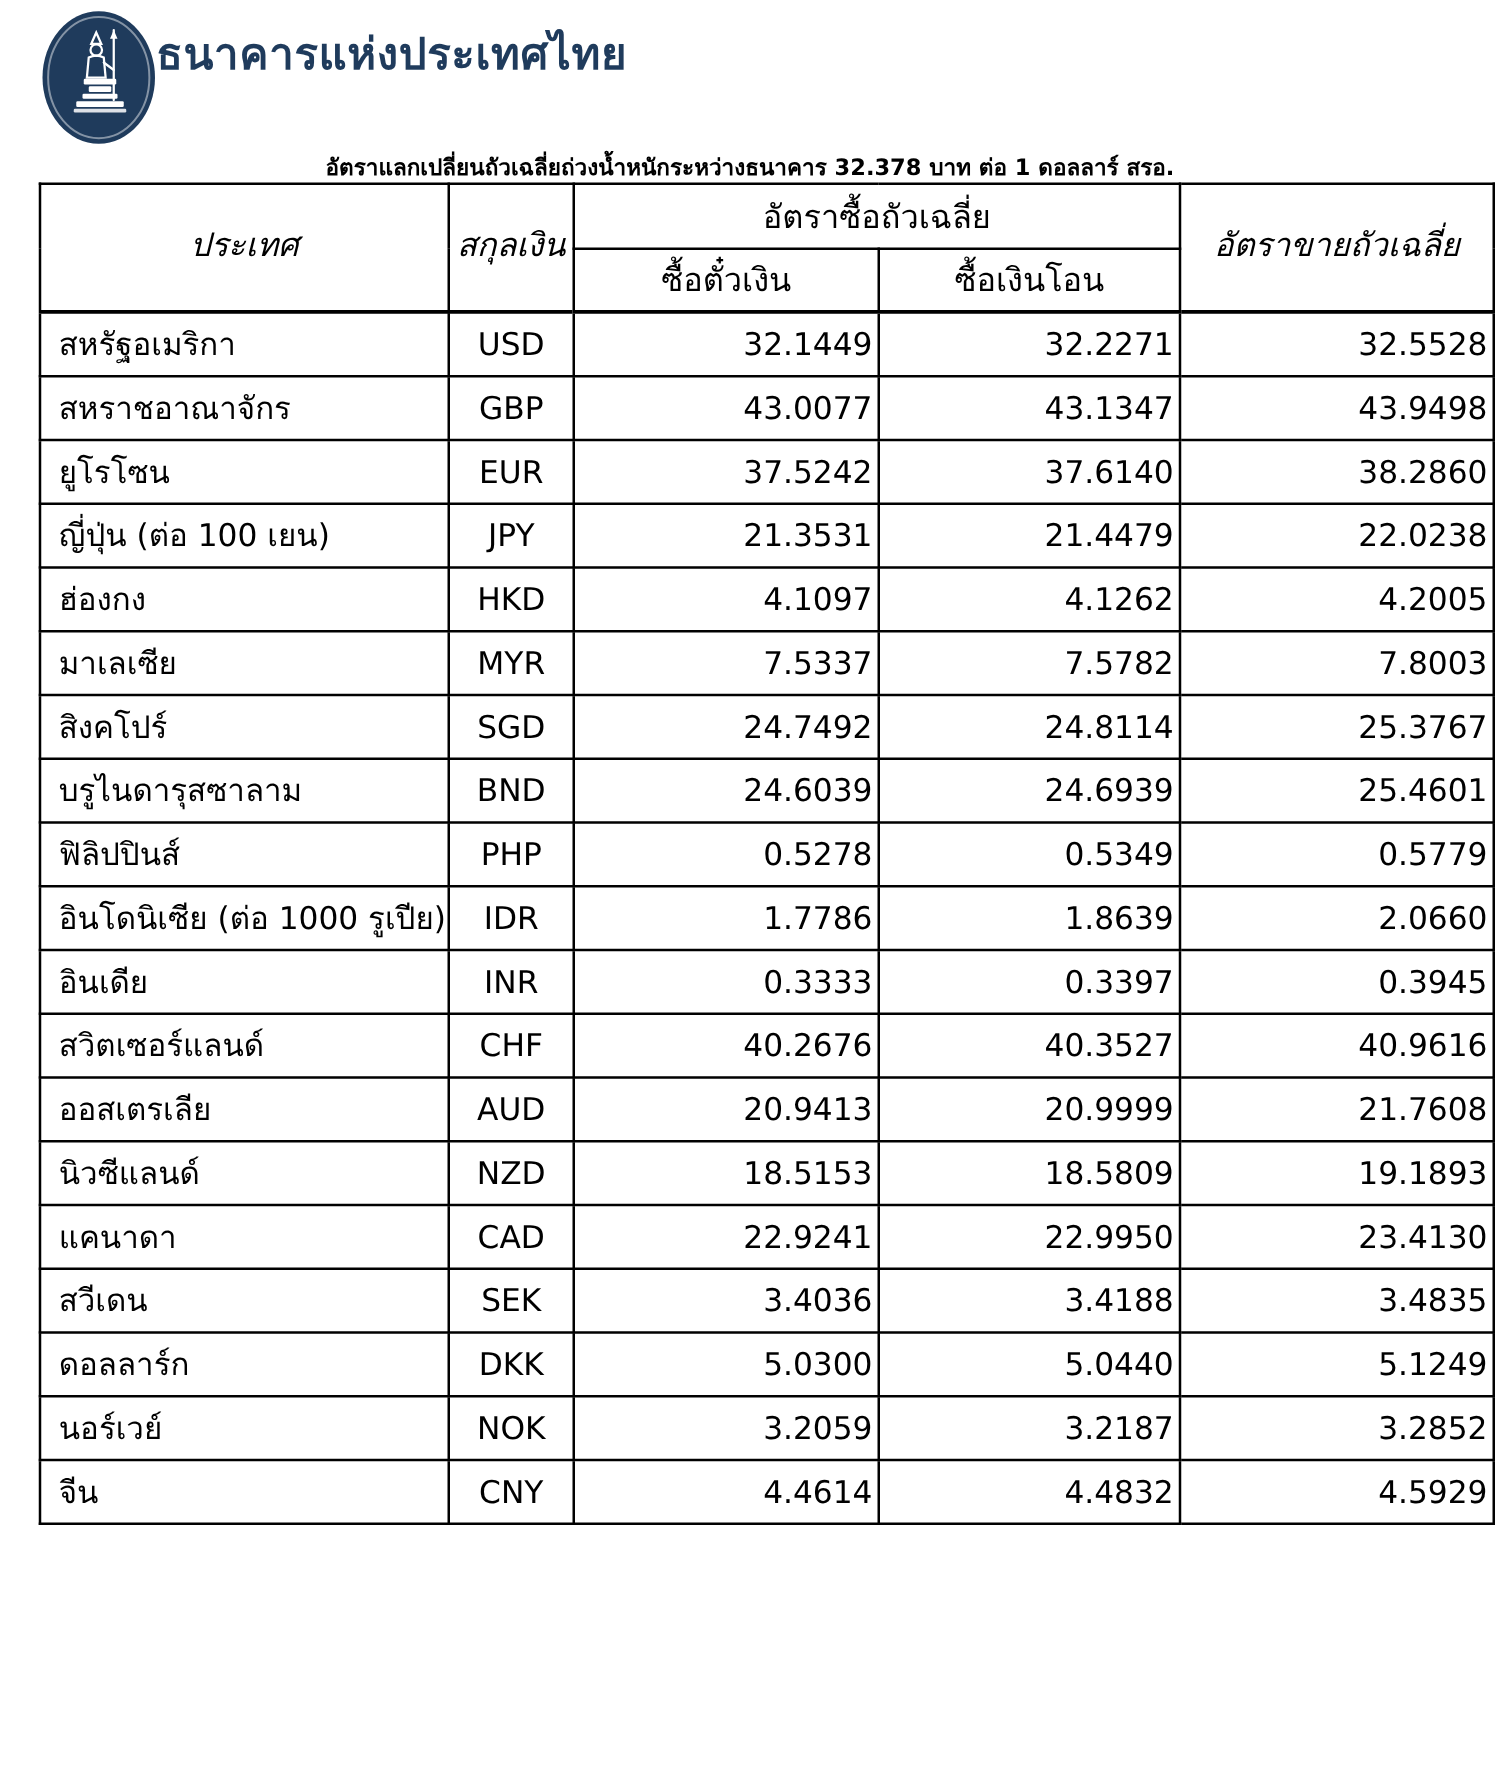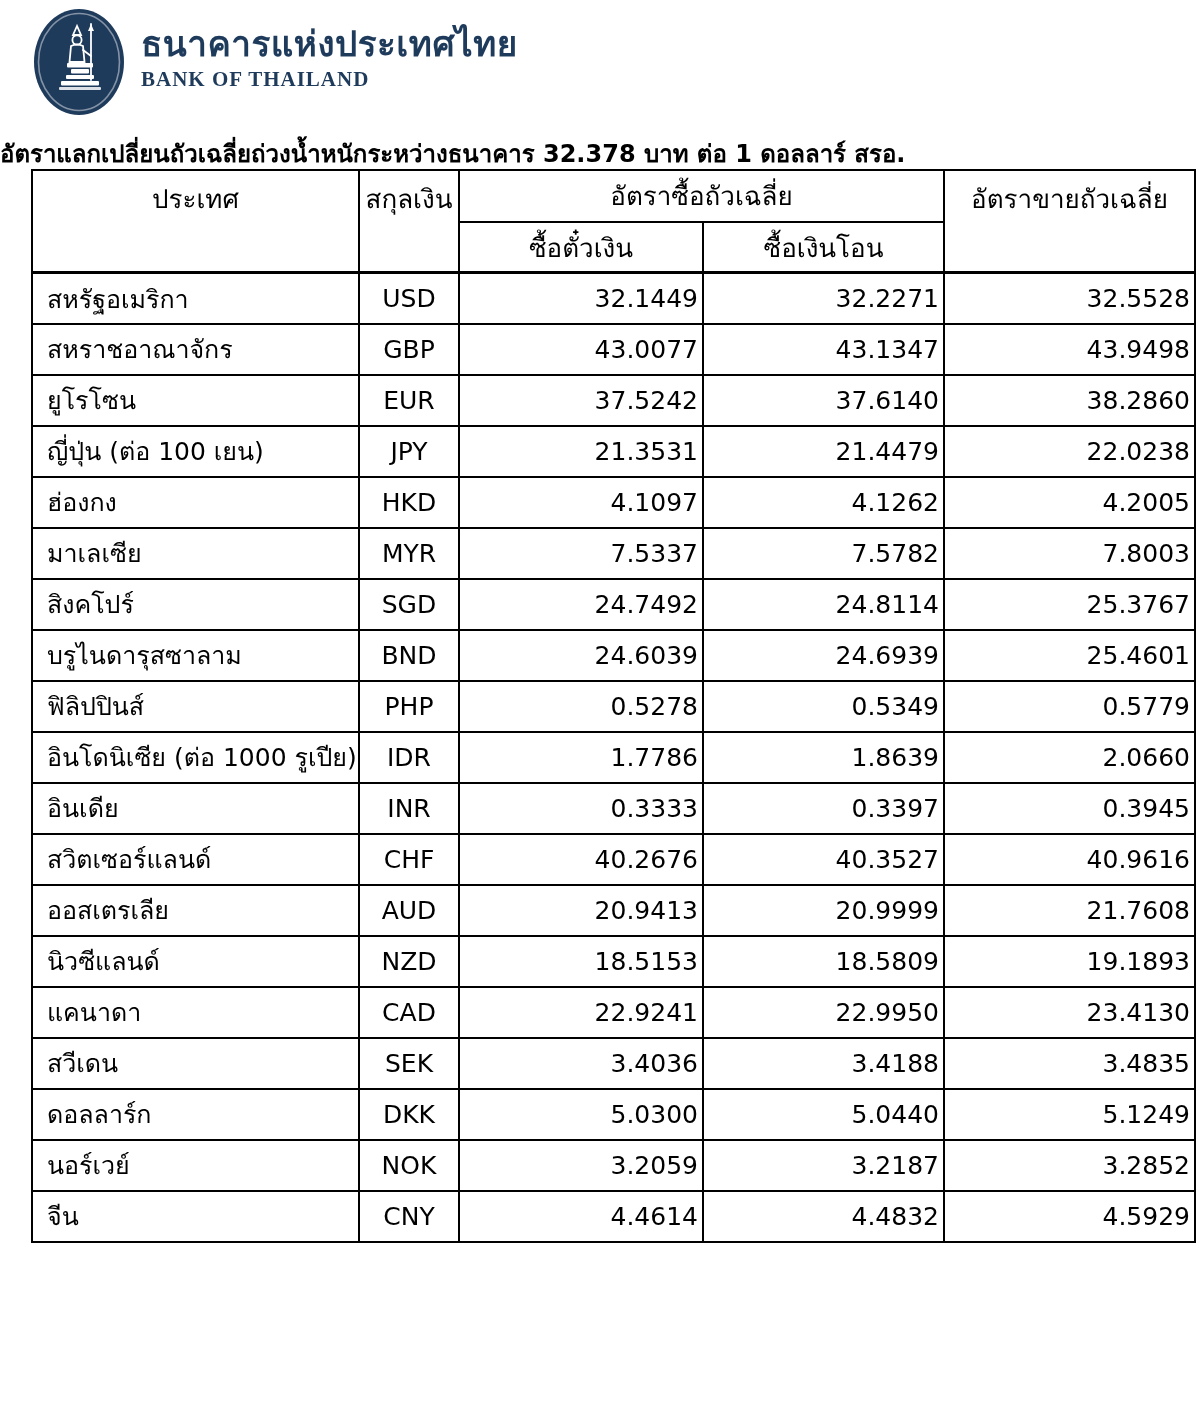--- a/index.html
+++ b/index.html
@@ -15,21 +15,21 @@
     width: 1200px;
     min-height: 1418px;
     background: #ffffff;
     padding: 8px 0 10px 0;
   }
 
   
   .brand-header {
     display: flex;
     align-items: flex-start;
-    gap: 16px;
+    gap: 0;
     margin-left: 33px;
     height: 116px;
   }
   .brand-logo { width: 92px; height: 108px; flex: 0 0 auto; }
   .brand-text { padding-top: 18px; }
   .brand-name-th {
     font-size: 35px;
     font-weight: bold;
     color: var(--brand);
     line-height: 1.05;
@@ -46,23 +46,23 @@
 
   
   .doc-title {
     margin-top: 26px;
     text-align: center;
     font-size: 33px;
     font-weight: bold;
     line-height: 1.2;
   }
   .doc-subtitle {
-    margin-top: 16px;
-    text-align: left;
-    font-size: 24px;
+    margin-top: 0;
+    text-align: center;
+    font-size: 18px;
     font-weight: bold;
     line-height: 1.2;
   }
   .doc-note {
     margin: 16px 0 13px 33px;
     text-align: left;
     font-size: 25px;
     font-weight: normal;
     line-height: 1.2;
   }
@@ -78,21 +78,22 @@
     border: 2px solid var(--line);
   }
   table.rates th {
     font-weight: normal;
     font-size: 26px;
   }
   thead .group-head th { height: 52px; }
   thead .sub-head th   { height: 51px; }
   thead th.span-top {
     vertical-align: top;
-    padding-top: 7px;
+    padding-top: 27px;
+    font-style: italic;
   }
   th.buy-group { border-bottom-width: 3px; }
   thead { border-bottom: 3px solid var(--line); }
   thead .sub-head th { border-bottom-width: 3px; }
 
   tbody td {
     height: 51px;
     font-size: 25px;
     vertical-align: middle;
   }
@@ -127,21 +128,20 @@
       <g fill="#ffffff">
         <rect x="34" y="55" width="26" height="4.5" rx="1"></rect>
         <rect x="38" y="61" width="18" height="4.5" rx="1"></rect>
         <rect x="33" y="67" width="28" height="4" rx="1"></rect>
         <rect x="28" y="73" width="38" height="4.5" rx="1"></rect>
         <rect x="26" y="79" width="42" height="3" rx="1" opacity="0.85"></rect>
       </g>
     </svg>
     <div class="brand-text">
       <div class="brand-name-th">ธนาคารแห่งประเทศไทย</div>
-      <div class="brand-name-en">BANK OF THAILAND</div>
     </div>
   </div>
 
   <div class="doc-subtitle">อัตราแลกเปลี่ยนถัวเฉลี่ยถ่วงน้ำหนักระหว่างธนาคาร 32.378 บาท ต่อ 1 ดอลลาร์ สรอ.</div>
 
   <table class="rates">
     <colgroup>
       <col style="width:327px">
       <col style="width:100px">
       <col style="width:244px">

